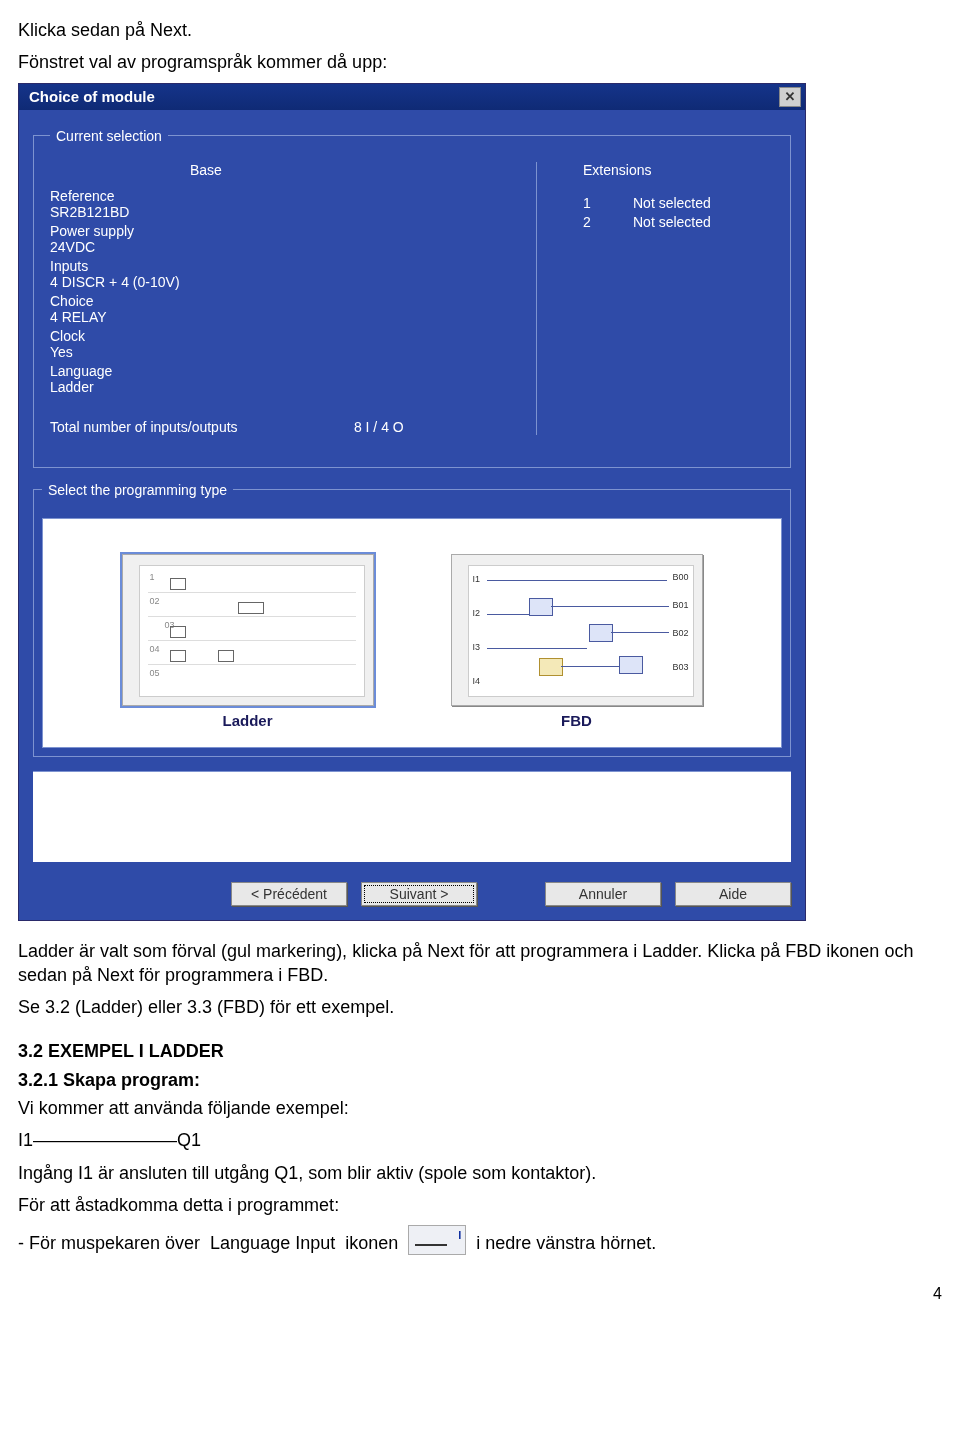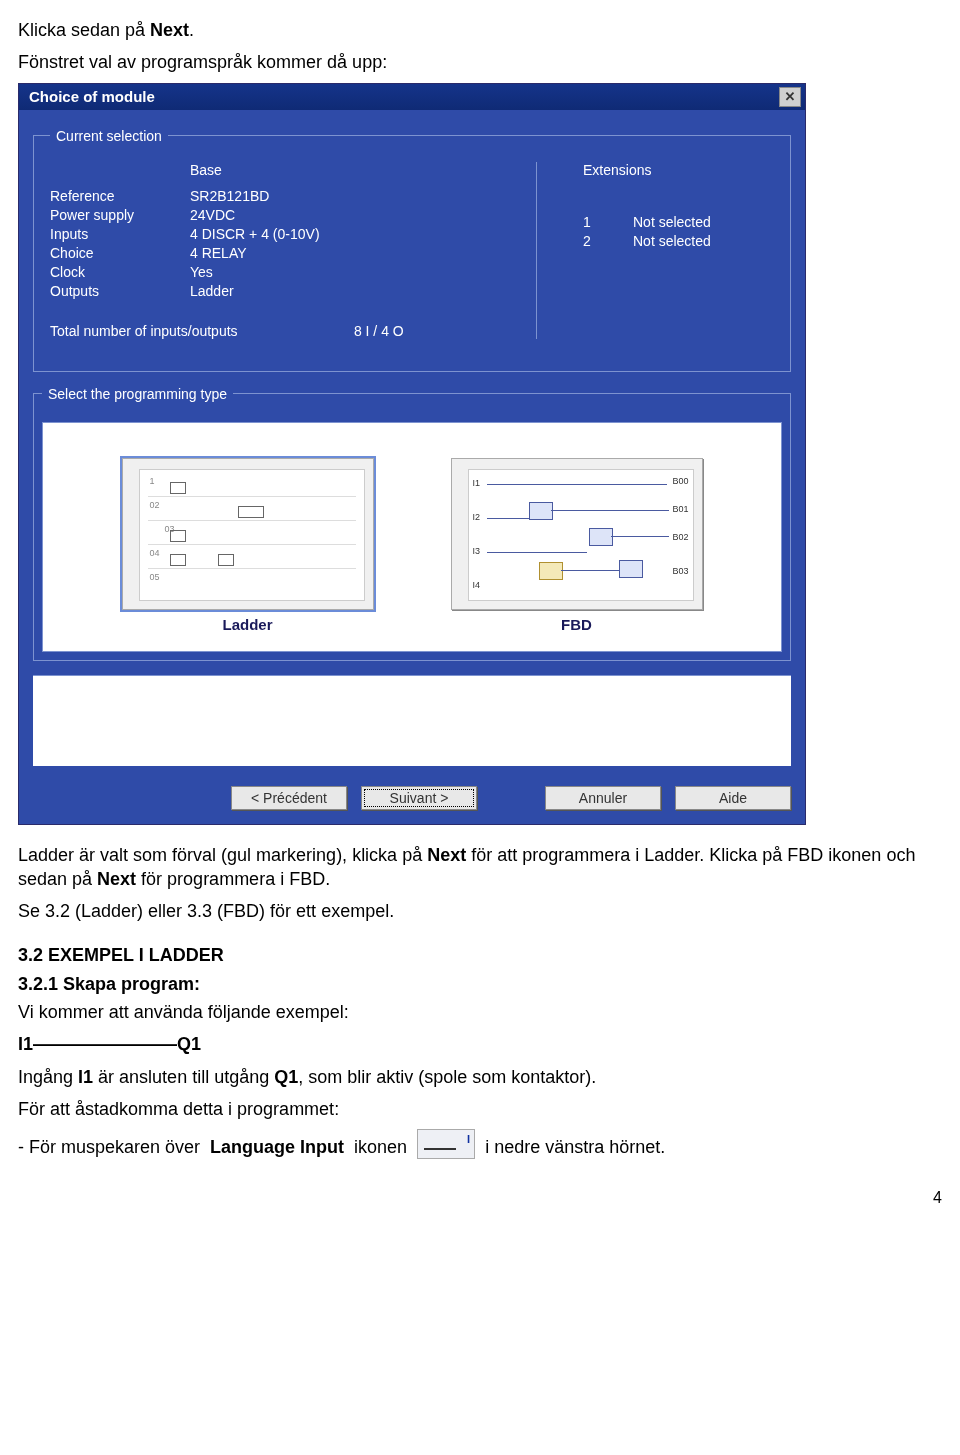--- a/index.html
+++ b/index.html
@@ -6,21 +6,21 @@
     font-family: Arial, Helvetica, sans-serif;
     font-size: 18px;
     color: #000;
     margin: 0;
     padding: 14px 18px;
     width: 960px;
     box-sizing: border-box;
     background: #fff;
   }
   p { margin: 4px 0 8px 0; line-height: 1.35; }
-  b { font-weight: bold; }
+  b { font-weight: normal; }
 
   
   .dlg {
     width: 788px;
     margin: 6px 0 18px 0;
     background: #fff;
     border: 1px solid #2a2a6a;
     box-sizing: border-box;
   }
   .dlg-title {
@@ -58,31 +58,31 @@
     color: #fff;
     padding: 0 6px;
     font-size: 14px;
   }
   .cs-cols {
     display: flex;
     gap: 16px;
   }
   .cs-left { flex: 0 0 440px; }
   .cs-right { flex: 1; }
-  .row { display: flex; margin: 3px 0; }
+  .row { display: flex; margin: 3px 0; flex-direction: column; }
   .row .lab { width: 140px; }
   .row .val { }
   .basehead { display:flex; margin-bottom:10px; }
   .basehead .spacer { width:140px; }
   .divider {
     border-left: 1px solid #7d93d0;
     margin: 0 30px;
     align-self: stretch;
   }
-  .ext-head { margin-bottom: 23px; }
+  .ext-head { margin-bottom: 4px; }
   .ext-row { display:flex; margin: 3px 0; }
   .ext-row .num { width: 50px; }
   .totals { margin-top: 24px; }
   .totals span.t { display:inline-block; width: 300px; }
 
   
   .ptype-body {
     background: #fff;
     padding: 10px 40px 18px 40px;
     display: flex;
@@ -202,21 +202,21 @@
             </div>
           <div class="row">
               <span class="lab">Choice</span>
               <span class="val">4 RELAY</span>
             </div>
           <div class="row">
               <span class="lab">Clock</span>
               <span class="val">Yes</span>
             </div>
           <div class="row">
-              <span class="lab">Outputs</span>
+              <span class="lab">Language</span>
               <span class="val">Ladder</span>
             </div>
           <div class="totals">
             <span class="t">Total number of inputs/outputs</span>
             <span>8 I / 4 O</span>
           </div>
         </div>
         <div class="divider"></div>
         <div class="cs-right">
           <div class="ext-head">Extensions</div>

